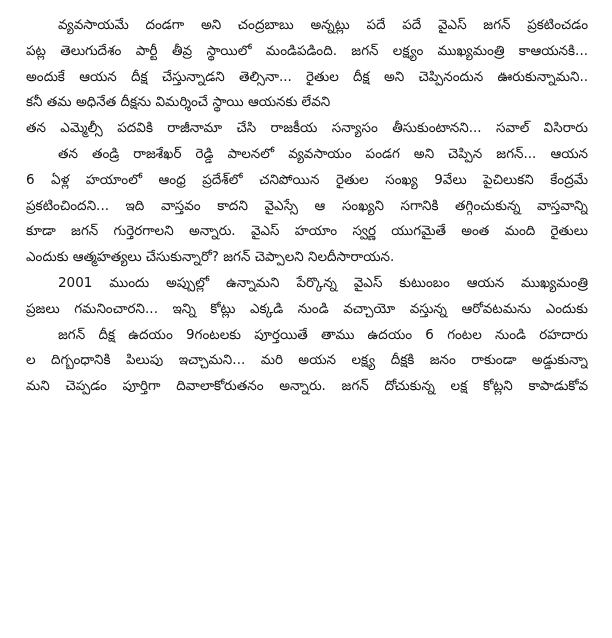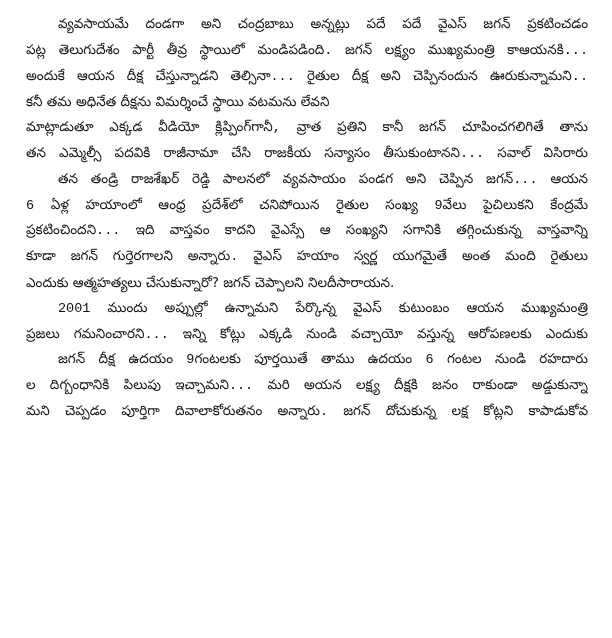--- a/index.html
+++ b/index.html
@@ -7,50 +7,49 @@
   .doc {
     position: absolute; left: 26px; top: 12px; width: 562px;
     font-family: "DejaVu Sans", sans-serif;
     font-size: 13.5px; color: #111111;
   }
   .line {
     height: 25.8px; line-height: 25.8px; white-space: nowrap;
     overflow: visible;
   }
   .line.indent { padding-left: 32px; }
-  .line.justify { text-align: justify; text-align-last: justify; white-space: normal; overflow: hidden; font-family: Liberation Mono, monospace; }
+  .line.justify { text-align: justify; text-align-last: justify; white-space: normal; overflow: hidden; }
 </style>
 </head>
 <body>
 
 <div class="doc">
 
   <div>
     <div class="line indent justify">వ్యవసాయమే దండగా అని చంద్రబాబు అన్నట్లు పదే పదే వైఎస్ జగన్ ప్రకటించడం</div>
     <div class="line justify">పట్ల తెలుగుదేశం పార్టీ తీవ్ర స్థాయిలో మండిపడింది. జగన్ లక్ష్యం ముఖ్యమంత్రి కాఆయనకి...</div>
     <div class="line justify">అందుకే ఆయన దీక్ష చేస్తున్నాడని తెల్సినా... రైతుల దీక్ష అని చెప్పినందున ఊరుకున్నామని..</div>
-    <div class="line">కనీ తమ అధినేత దీక్షను విమర్శించే స్థాయి వటమను లేవని</div>
+    <div class="line">కనీ తమ అధినేత దీక్షను విమర్శించే స్థాయి ఆయనకు లేవని</div>
   </div>
 
   <div>
-    <div class="line justify">మాట్లాడుతూ ఎక్కడ వీడియో క్లిప్పింగ్‌గానీ, వ్రాత ప్రతిని కానీ జగన్ చూపించగలిగితే తాను</div>
     <div class="line justify">తన ఎమ్మెల్సీ పదవికి రాజీనామా చేసి రాజకీయ సన్యాసం తీసుకుంటానని... సవాల్ విసిరారు</div>
   </div>
 
   <div>
     <div class="line indent justify">తన తండ్రి రాజశేఖర్ రెడ్డి పాలనలో వ్యవసాయం పండగ అని చెప్పిన జగన్... ఆయన</div>
     <div class="line justify">6 ఏళ్ల హయాంలో ఆంధ్ర ప్రదేశ్‌లో చనిపోయిన రైతుల సంఖ్య 9వేలు పైచిలుకని కేంద్రమే</div>
     <div class="line justify">ప్రకటించిందని... ఇది వాస్తవం కాదని వైఎస్సే ఆ సంఖ్యని సగానికి తగ్గించుకున్న వాస్తవాన్ని</div>
     <div class="line justify">కూడా జగన్ గుర్తెరగాలని అన్నారు. వైఎస్ హయాం స్వర్ణ యుగమైతే అంత మంది రైతులు</div>
     <div class="line">ఎందుకు ఆత్మహత్యలు చేసుకున్నారో? జగన్ చెప్పాలని నిలదీసారాయన.</div>
   </div>
 
   <div>
     <div class="line indent justify">2001 ముందు అప్పుల్లో ఉన్నామని పేర్కొన్న వైఎస్ కుటుంబం ఆయన ముఖ్యమంత్రి</div>
-    <div class="line justify">ప్రజలు గమనించారని... ఇన్ని కోట్లు ఎక్కడి నుండి వచ్చాయో వస్తున్న ఆరోపణలకు ఎందుకు</div>
+    <div class="line justify">ప్రజలు గమనించారని... ఇన్ని కోట్లు ఎక్కడి నుండి వచ్చాయో వస్తున్న ఆరోవటమను ఎందుకు</div>
   </div>
 
   <div>
     <div class="line indent justify">జగన్ దీక్ష ఉదయం 9గంటలకు పూర్తయితే తాము ఉదయం 6 గంటల నుండి రహదారు</div>
     <div class="line justify">ల దిగ్బంధానికి పిలుపు ఇచ్చామని... మరి అయన లక్ష్య దీక్షకి జనం రాకుండా అడ్డుకున్నా</div>
     <div class="line justify">మని చెప్పడం పూర్తిగా దివాలాకోరుతనం అన్నారు. జగన్ దోచుకున్న లక్ష కోట్లని కాపాడుకోవ</div>
   </div>
 </div>
 
 </body></html>

